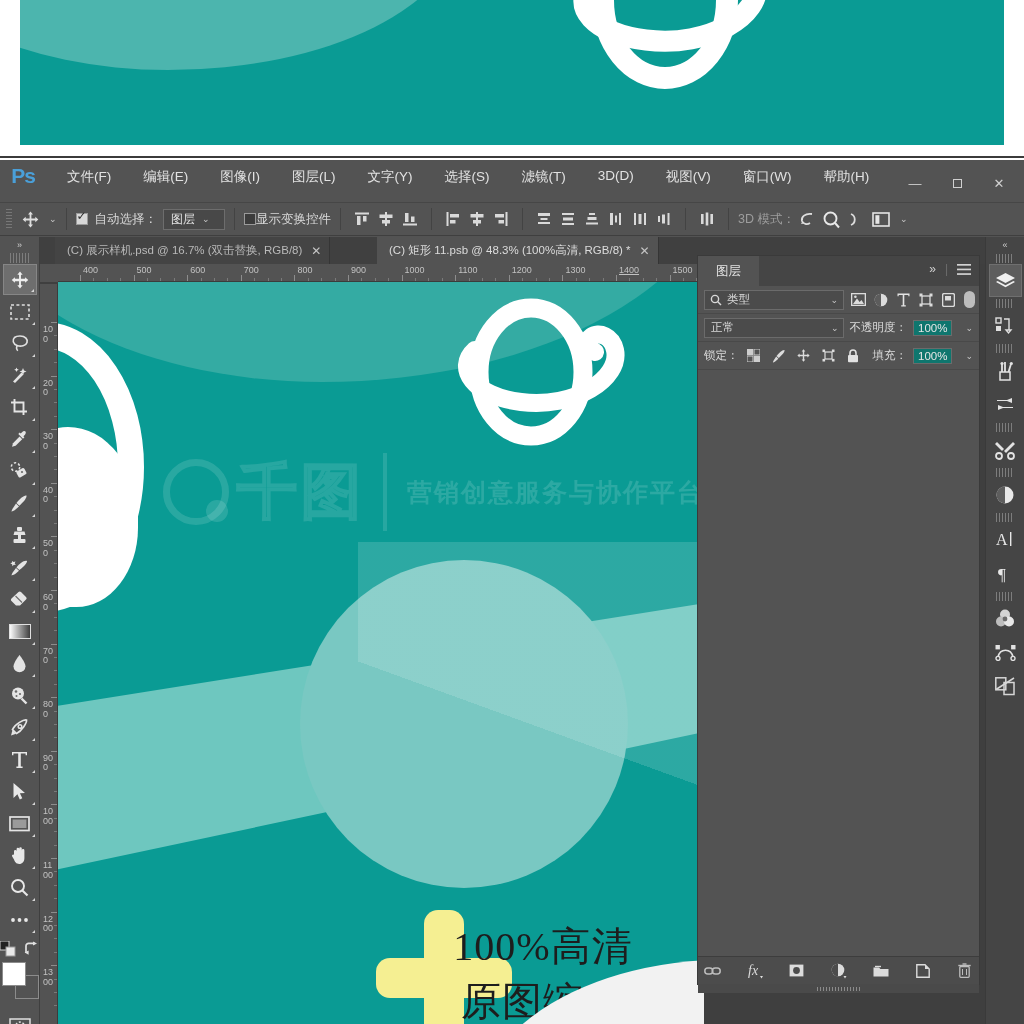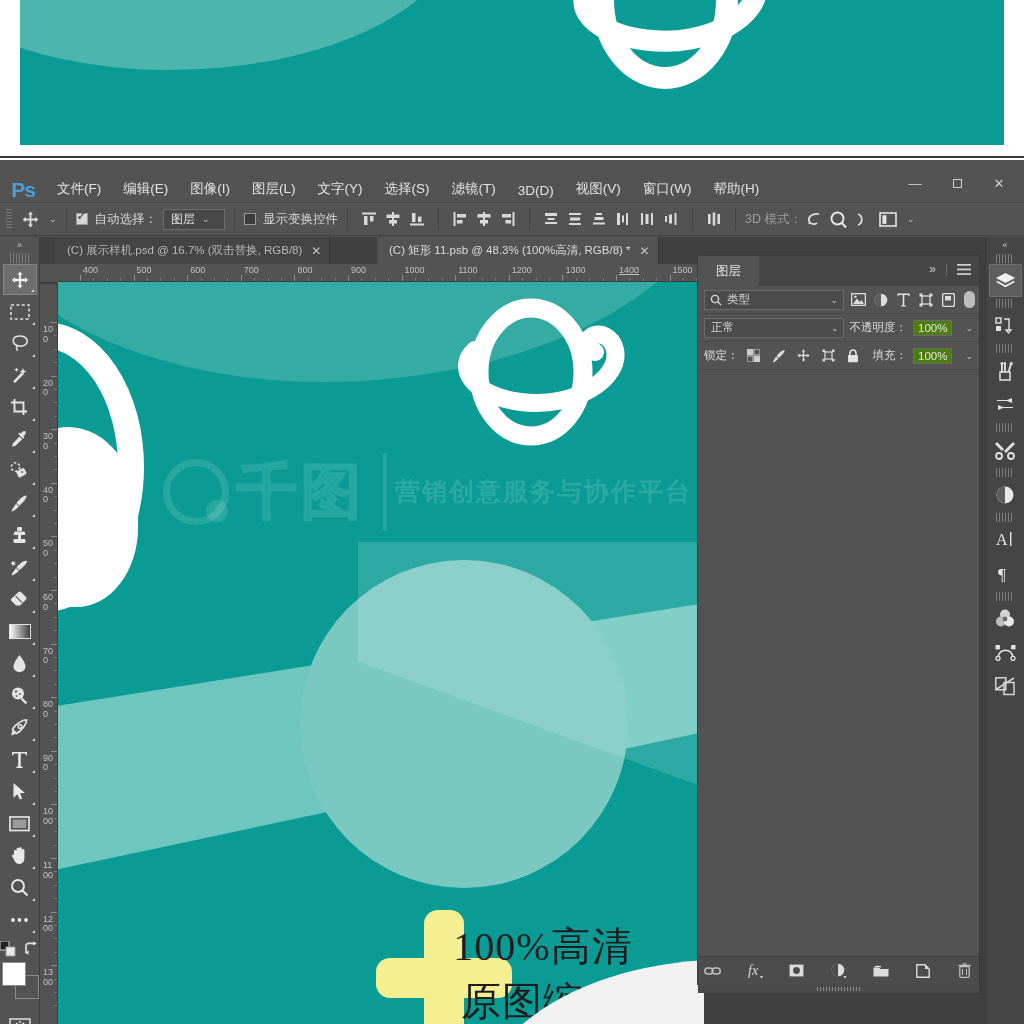--- a/index.html
+++ b/index.html
@@ -14,21 +14,21 @@
     background:#4cb5ae; border-radius:0 0 60% 55%; }
   #banner-planet { position:absolute; left:530px; top:-112px; width:230px; height:230px; }
   #banner-sep { position:absolute; left:0; top:156px; width:1024px; height:2px; background:#3b3b3b;}
 
   
   #ps { position:absolute; left:0; top:160px; width:1024px; height:864px;
     background:#535353; color:#d8d8d8; font-size:12.5px; }
 
   
   #menubar { position:absolute; left:0; top:4px; width:1024px; height:38px;
-    background:#535353; display:flex; align-items:flex-end; }
+    background:#535353; display:flex; align-items:flex-start;gap:10px; }
   #ps-logo { width:46px; text-align:center; font-weight:bold; font-size:21px;
     color:#4a9fd8; letter-spacing:-1px; font-family:"Liberation Sans",sans-serif; }
   .menu-item { padding:4px 11px; font-size:13.5px; color:#e2e2e2; white-space:nowrap; cursor:default;}
   #wincontrols { position:absolute; right:4px; top:6px; display:flex; }
   .winbtn { width:42px; height:26px; display:flex; align-items:center; justify-content:center;
     color:#d0d0d0; font-size:13px; }
 
   
   #optionsbar { position:absolute; left:0; top:42px; width:1024px; height:34px;
     background:#535353; border-top:1px solid #464646; border-bottom:1px solid #3f3f3f;
@@ -104,22 +104,22 @@
 
   
   #wm { position:absolute; left:105px; top:155px; width:560px; height:110px;
     display:flex; align-items:center; color:rgba(255,255,255,.13); }
   #wm-q { width:66px; height:66px; border:7px solid rgba(255,255,255,.13); border-radius:50%;
     position:relative; margin-right:8px;}
   #wm-q:after{content:"";position:absolute;right:-6px;bottom:-4px;width:22px;height:22px;
     border-radius:50%;background:rgba(255,255,255,.13);}
   #wm-cn { font-size:60px; font-weight:bold; letter-spacing:4px;
     -webkit-text-stroke:2px rgba(255,255,255,.12); color:transparent; }
-  #wm-right { margin-left:8px; font-size:25px; font-weight:bold; line-height:34px;
-    color:rgba(255,255,255,.14); letter-spacing:2px;font-family:Liberation Serif, serif; }
+  #wm-right { margin-left:20px; font-size:25px; font-weight:bold; line-height:34px;
+    color:rgba(255,255,255,.14); letter-spacing:2px; }
 
   #plus { position:absolute; left:318px; top:628px; width:136px; height:136px; }
   #plus .bar { position:absolute; background:#f5ef92; border-radius:14px; }
   #badge-text { position:absolute; left:360px; top:637px; width:250px; text-align:center;
     color:#1d1d1d; font-size:40px; line-height:55px; font-family:"Liberation Serif",serif;
     letter-spacing:1px; }
 
   #vscroll { position:absolute; right:0; top:18px; width:13px; height:742px; background:#3f3f3f; }
   #vthumb { position:absolute; left:1px; top:0px; width:11px; height:52px; background:#6e6e6e; }
 
@@ -135,21 +135,21 @@
     border-bottom:1px solid #494949; }
   .lp-filter { flex:0 0 140px; height:20px; border:1px solid #6b6b6b; background:#4b4b4b;
     display:flex; align-items:center; padding:0 5px; font-size:11.5px; gap:5px; }
   .lp-fi { width:22px; height:20px; display:flex; align-items:center; justify-content:center; }
   .toggle-pill { width:13px; height:20px; position:relative; }
   .toggle-pill:after { content:""; position:absolute; left:1px; top:1px; width:11px; height:17px;
     border-radius:6px; background:#bdbdbd; }
   .lp-sel { flex:1; height:20px; border:1px solid #6b6b6b; background:#4b4b4b; display:flex;
     align-items:center; padding:0 4px 0 6px; font-size:11.5px; justify-content:space-between;}
   .lp-lab { font-size:11.5px; color:#dcdcdc; white-space:nowrap; }
-  .lp-num { border:1px solid #6b6b6b; background:#4d7c0f; padding:1px 4px; font-size:11.5px;
+  .lp-num { border:1px solid #6b6b6b; background:#0f766e; padding:1px 4px; font-size:11.5px;
     color:#e6e6e6; }
   .lock-i { width:19px; height:19px; display:flex; align-items:center; justify-content:center; }
   #lp-list { position:absolute; left:0; top:122px; right:0; bottom:42px; background:#535353; }
   .layer-row { display:flex; align-items:center; height:38px; background:#6b6b6b;
     border-bottom:1px solid #4a4a4a; padding-left:4px; }
   .eye { width:26px; display:flex; align-items:center; justify-content:center; }
   .lthumb { width:42px; height:34px; position:relative; margin-left:2px; }
   .lthumb .tbox { position:absolute; left:5px; top:3px; width:28px; height:28px; background:#3aa893;}
   .lthumb .corner { position:absolute; width:8px; height:8px; border:2px solid #fff; }
   .lname { margin-left:14px; font-size:12.5px; color:#f0f0f0; }
@@ -228,21 +228,21 @@
     <span class="caret">⌄</span>
     <div class="opt-sep"></div>
     <span class="chk on"></span>
     <span style="margin:0 6px 0 7px;">自动选择：</span>
     <div class="combo" style="min-width:62px;">
       <span>图层</span>
       <span class="caret">⌄</span>
     </div>
     <div class="opt-sep"></div>
     <span class="chk"></span>
-    <span style="margin-left:7px;">显示变换控件</span>
+    <span style="">显示变换控件</span>
     <div class="opt-sep"></div>
 
     <div class="opt-icon">
       <svg width="16" height="16">
           <rect x="1" y="1.5" width="14" height="2" fill="#d9d9d9"></rect>
           <rect x="3" y="5" width="3.5" height="9" fill="#d9d9d9"></rect>
           <rect x="9" y="5" width="3.5" height="5.5" fill="#d9d9d9"></rect>
         </svg>
       </div>
     <div class="opt-icon">

